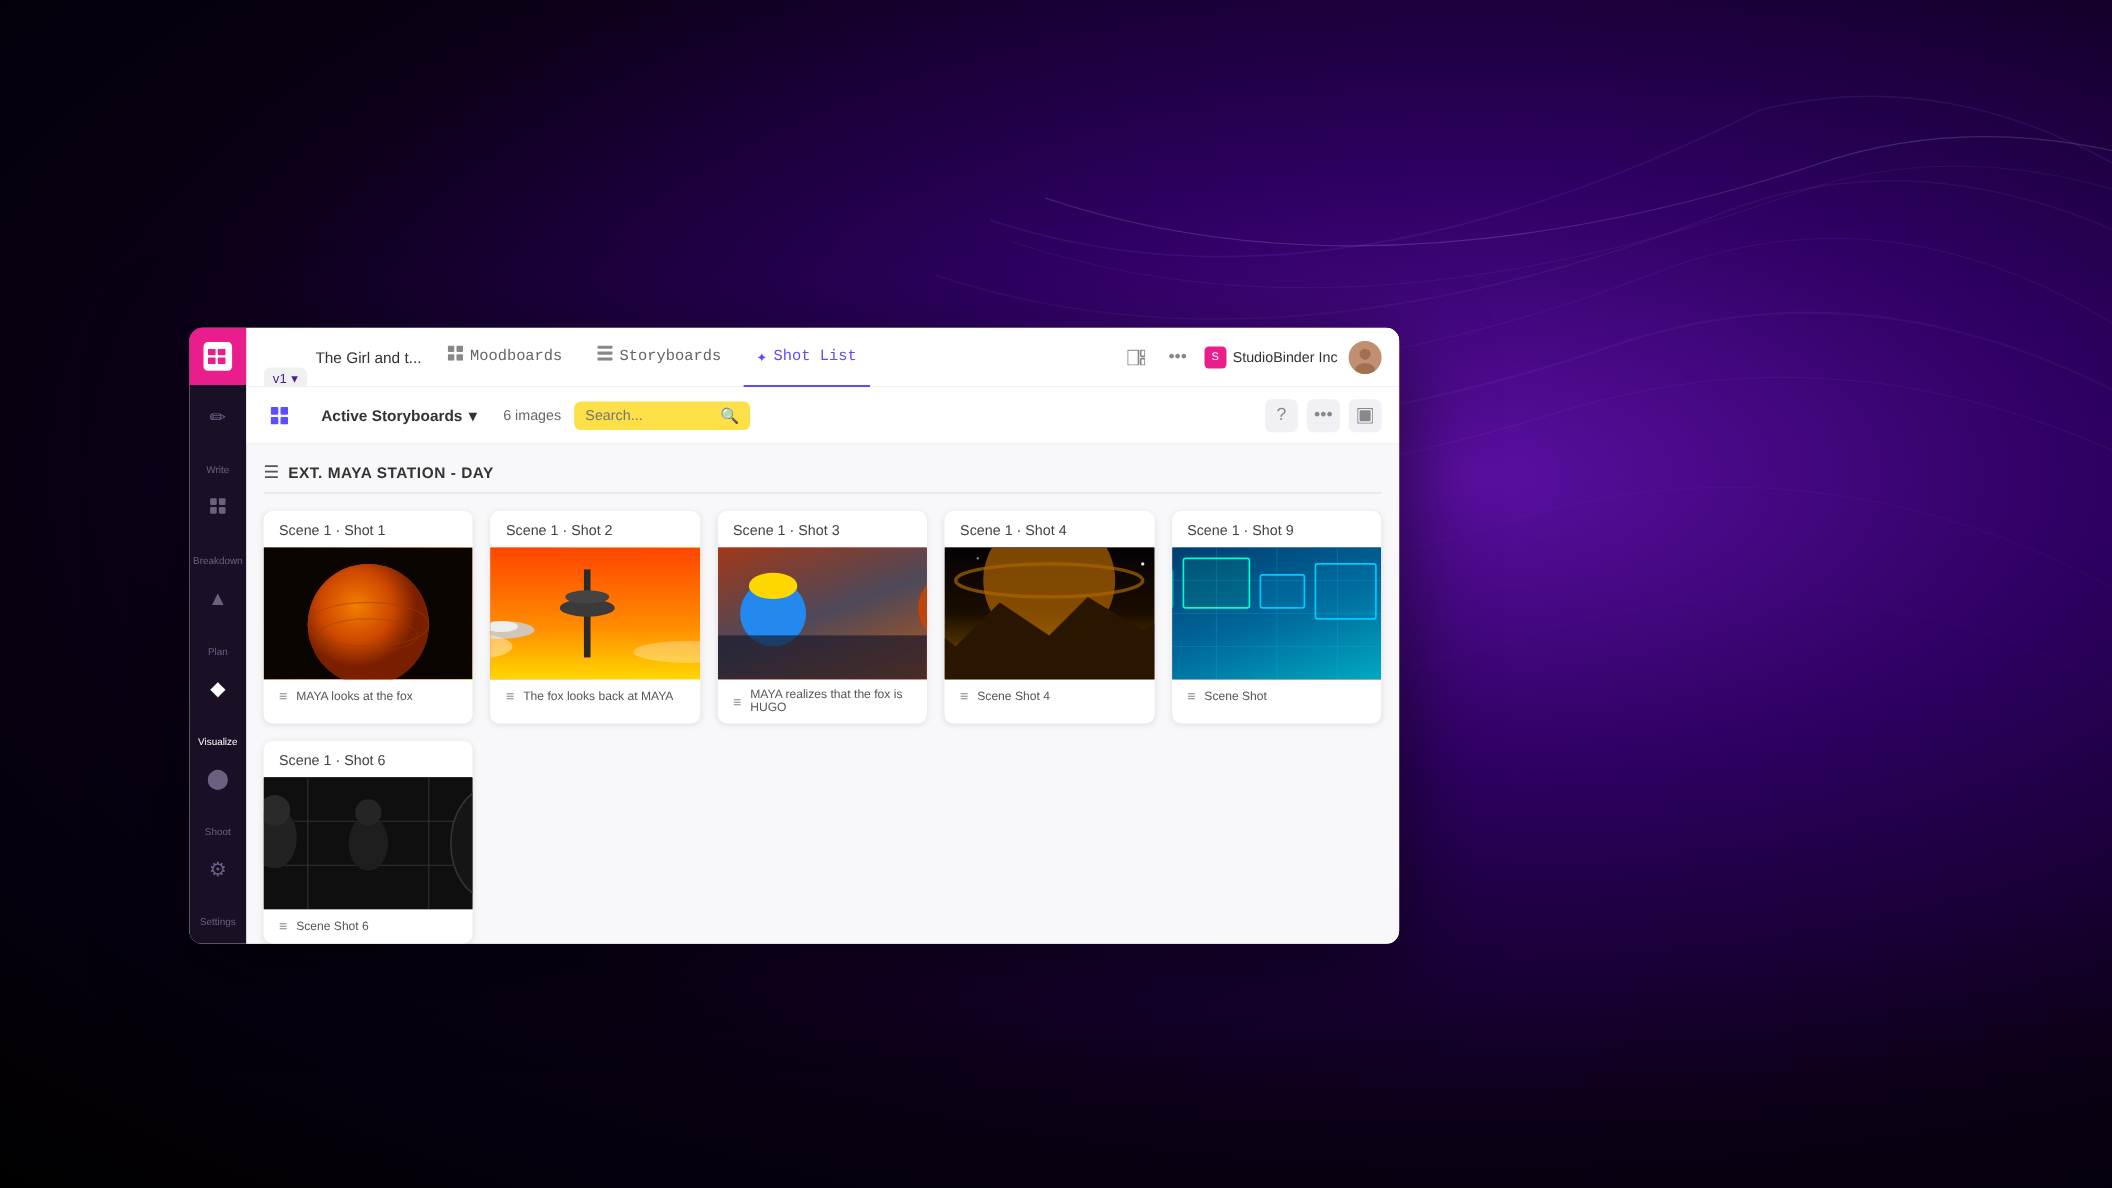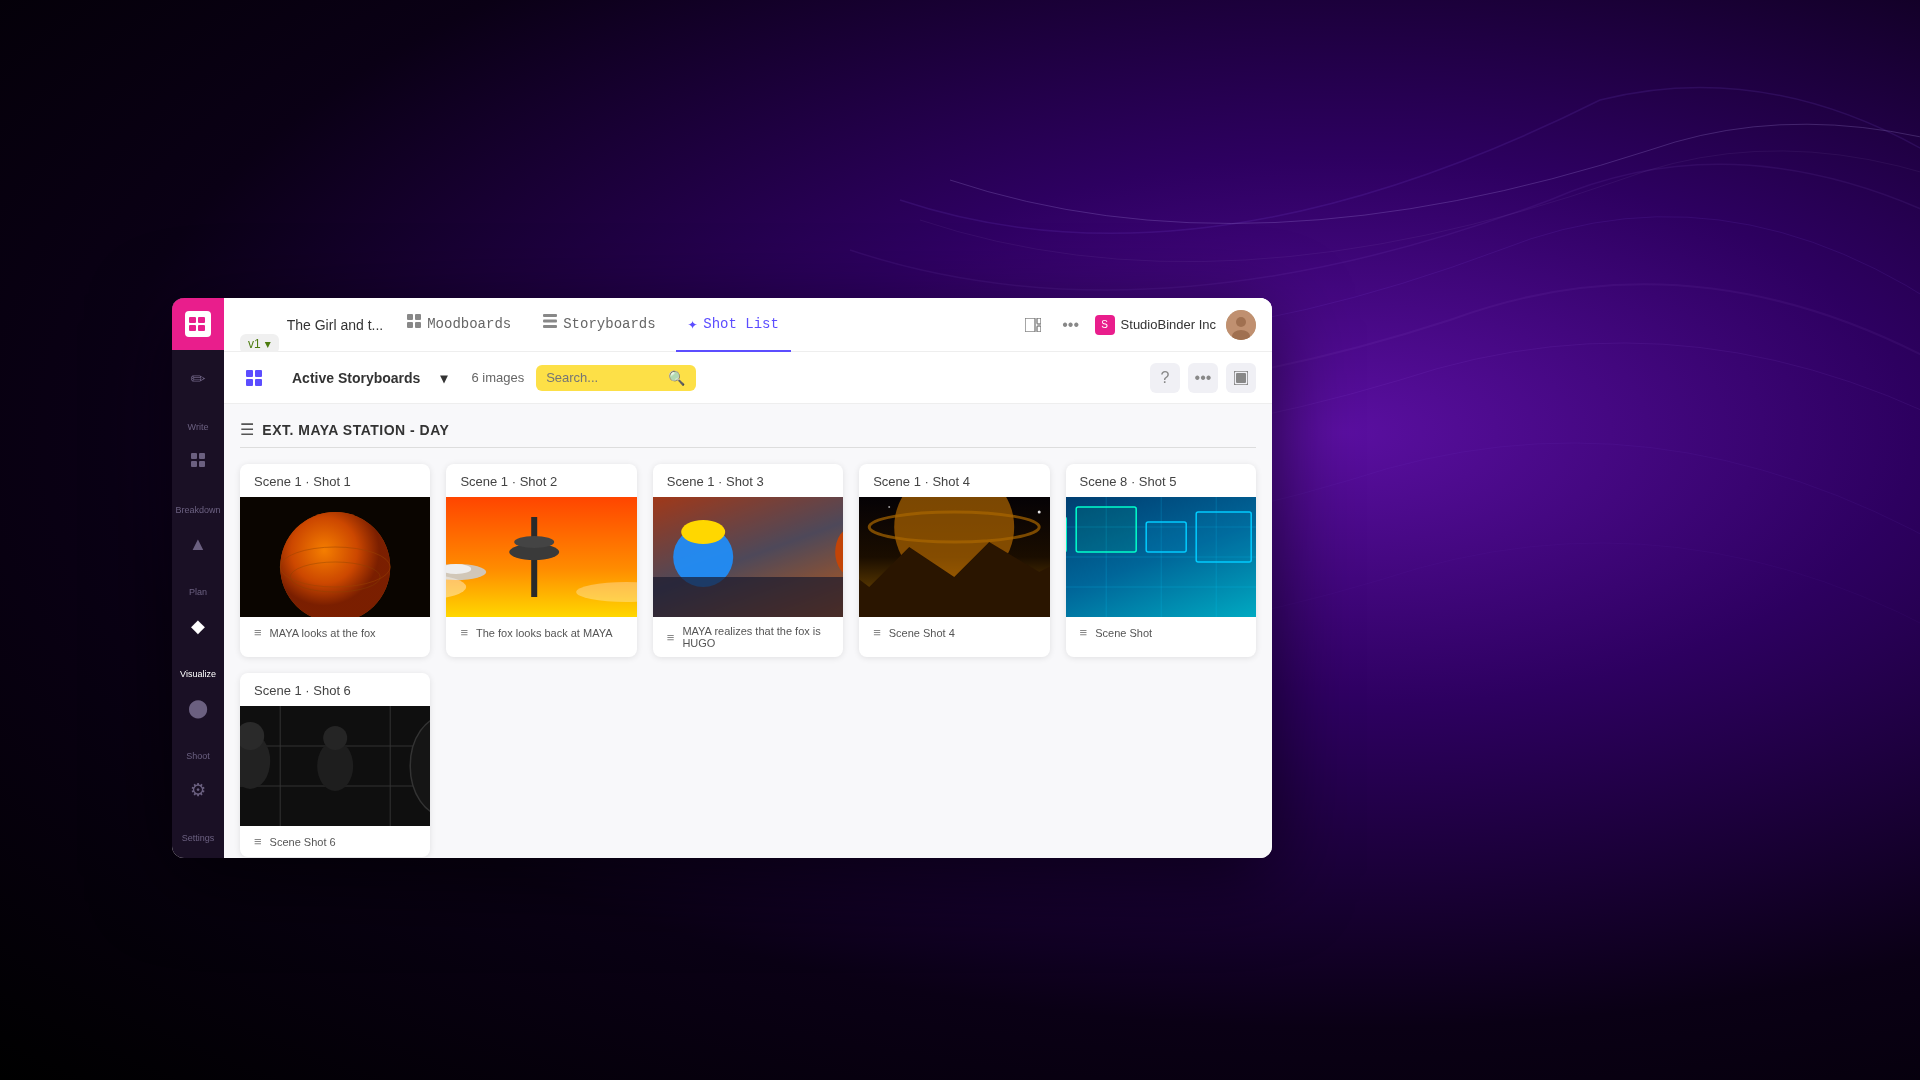--- a/index.html
+++ b/index.html
@@ -126,21 +126,21 @@
       padding: 0 16px;
       border-bottom: 1px solid #eee;
       gap: 8px;
       flex-shrink: 0;
     }
     .version-badge {
       background: #f0f0f0;
       border-radius: 6px;
       padding: 3px 8px;
       font-size: 12px;
-      color: #4d7c0f;
+      color: #4c1d95;
       display: flex;
       align-items: flex-start;
       gap: 4px;
       cursor: pointer;
       margin-top: 38px;
     }
     .nav-project-title {
       font-size: 14px;
       color: #333;
       font-weight: 500;
@@ -225,21 +225,21 @@
       height: 28px;
       display: flex;
       align-items: center;
       justify-content: center;
       color: #5c4dff;
       font-size: 18px;
     }
     .dropdown-btn {
       display: flex;
       align-items: flex-start;
-      gap: 20px;
+      gap: 6px;
       padding: 6px 12px;
       border: none;
       background: transparent;
       font-size: 14px;
       font-weight: 600;
       color: #333;
       cursor: pointer;
     }
     .images-count {
       font-size: 13px;
@@ -637,21 +637,21 @@
               <circle cx="300" cy="25" r="1" fill="white" opacity="0.7"></circle>
             </svg>
           </div>
           <div class="shot-card-footer">
             <span class="shot-footer-icon">≡</span>
             <span>Scene Shot 4</span>
           </div>
         </div>
 
         <div class="shot-card">
-          <div class="shot-card-header">Scene 8 · Shot 5</div>
+          <div class="shot-card-header">Scene 1 · Shot 9</div>
           <div class="shot-card-image" style="background:#003366;">
             <svg width="100%" height="120" viewBox="0 0 330 120" preserveAspectRatio="xMidYMid slice">
               <defs>
                 <linearGradient id="bg5" x1="0" y1="0" x2="1" y2="1">
                   <stop offset="0%" stop-color="#003366"></stop>
                   <stop offset="50%" stop-color="#006699"></stop>
                   <stop offset="100%" stop-color="#00bbcc"></stop>
                 </linearGradient>
               </defs>
               <rect width="330" height="120" fill="url(#bg5)"></rect>

